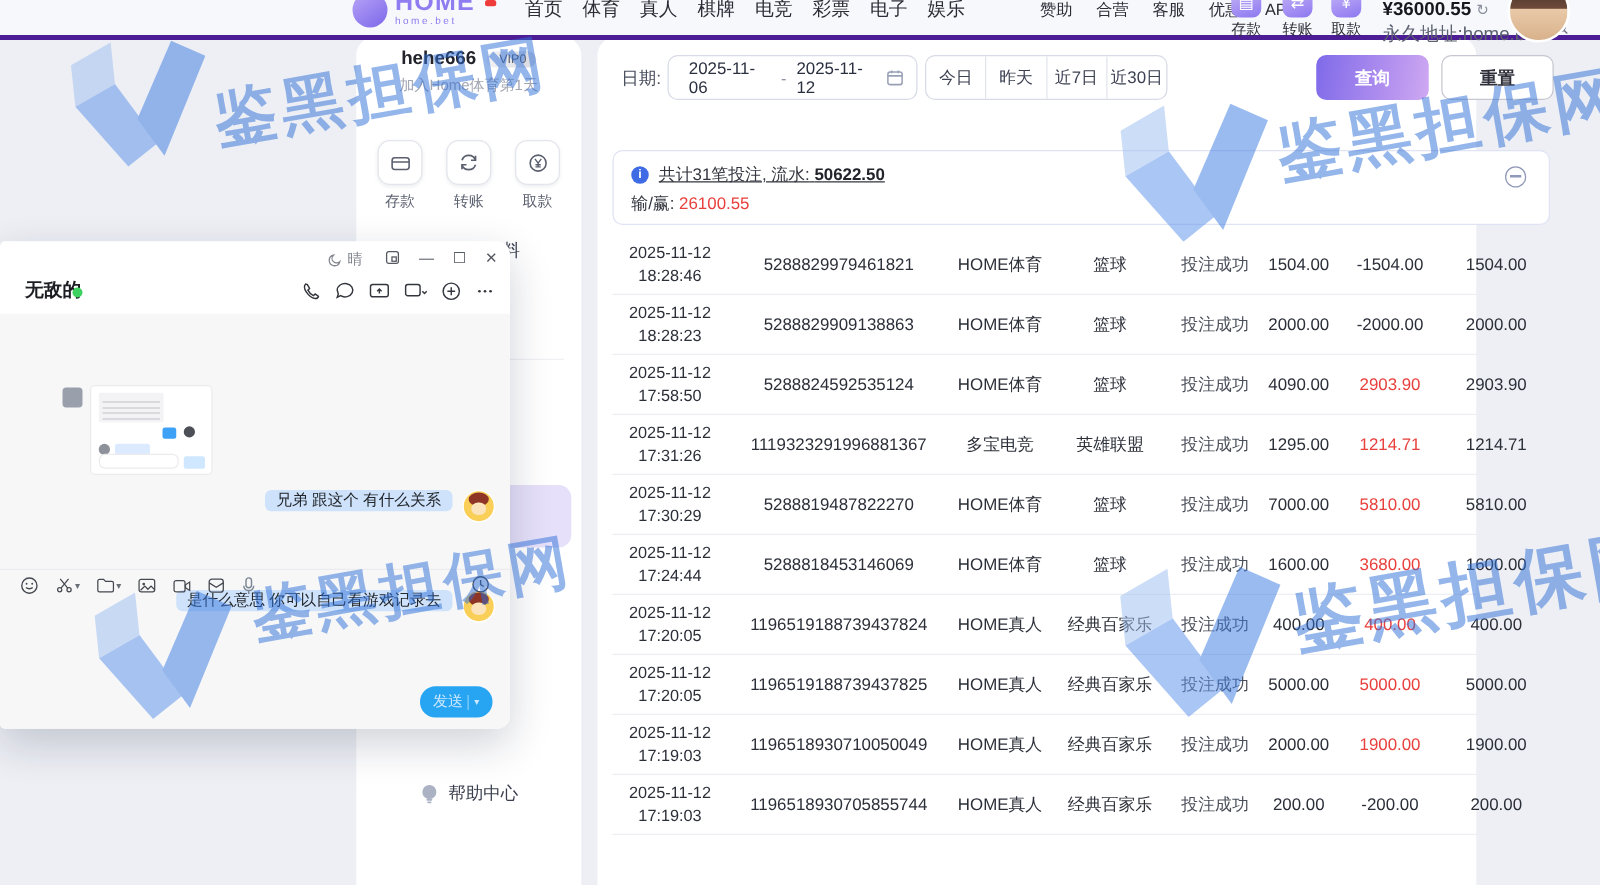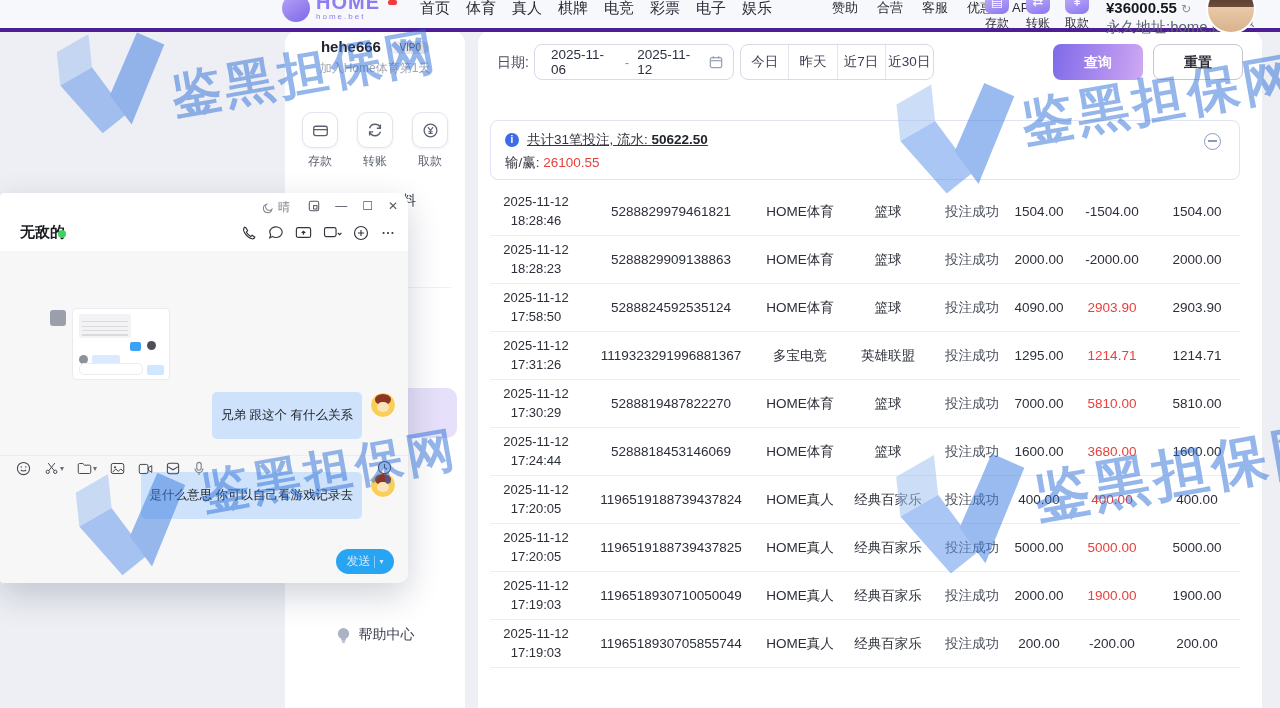--- a/index.html
+++ b/index.html
@@ -36,21 +36,21 @@
   .side-actions{position:absolute;left:0;top:82px;width:180px;display:flex;justify-content:center;gap:11px;}
   .sa{width:44px;text-align:center;cursor:pointer;}
   .sa-icon{width:34px;height:34px;margin:0 auto;border-radius:10px;background:#fff;border:1px solid #e3e5ec;box-shadow:0 1px 3px rgba(40,50,90,.08);display:flex;align-items:center;justify-content:center;}
   .sa-label{font-size:12px;color:#5c6170;margin-top:5px;}
   .side-item{position:absolute;left:0;width:180px;display:flex;align-items:center;justify-content:center;gap:8px;cursor:pointer;}
   .side-item-label{font-size:14px;color:#3a3f4e;}
   .side-divider{position:absolute;left:14px;top:257px;width:152px;height:1px;background:#f0f0f4;}
   .side-active-pill{position:absolute;left:80px;top:358px;width:92px;height:50px;border-radius:10px;background:#e6e0fa;}
 
   
-  .main{position:absolute;left:478px;top:30px;width:784px;height:678px;background:#fff;border-radius:14px 14px 0 0;z-index:2;}
+  .main{position:absolute;left:478px;top:30px;width:703px;height:678px;background:#fff;border-radius:14px 14px 0 0;z-index:2;}
   .filters{position:absolute;left:0;top:14px;width:784px;height:36px;}
   .date-label{position:absolute;left:19px;top:0;line-height:36px;font-size:14px;color:#4a4f5e;}
   .date-input{position:absolute;left:56px;top:0;width:198px;height:34px;border:1px solid #d8dbe6;border-radius:8px;background:#fff;display:flex;align-items:center;cursor:pointer;}
   .date-val{font-size:13.5px;color:#2b3040;padding:0 8px 0 16px;}
   .date-sep{font-size:13px;color:#8a8fa0;}
   .date-val2{font-size:13.5px;color:#2b3040;padding:0 6px 0 8px;}
   .cal{margin-left:auto;margin-right:10px;display:flex;}
   .quick-group{position:absolute;left:262px;top:0;width:192px;height:34px;border:1px solid #d8dbe6;border-radius:8px;background:#fff;display:flex;overflow:hidden;}
   .qbtn{width:48px;text-align:center;line-height:34px;font-size:13.5px;color:#3c4152;border-right:1px solid #e3e5ec;cursor:pointer;}
   .qbtn:last-child{border-right:none;}
@@ -92,21 +92,21 @@
   .peer-av{position:absolute;left:50px;top:59px;width:16px;height:16px;border-radius:3px;background:#9aa0ab;}
   .mthumb{position:absolute;left:72px;top:57px;width:96px;height:70px;background:#fff;border:1px solid #ebebee;border-radius:4px;}
   .mt-bub1{position:absolute;left:6px;top:5px;width:52px;height:24px;background:#f3f3f5;border-radius:2px;background-image:repeating-linear-gradient(#f3f3f5 0 3px,#d9d9de 3px 4.5px);background-size:46px 100%;background-position:3px 4px;background-repeat:no-repeat;}
   .mt-blue{position:absolute;right:28px;top:33px;width:11px;height:9px;background:#3da2f5;border-radius:2px;}
   .mt-av1{position:absolute;right:13px;top:32px;width:9px;height:9px;border-radius:50%;background:#4c4f55;}
   .mt-av2{position:absolute;left:6px;top:46px;width:9px;height:9px;border-radius:50%;background:#8d9199;}
   .mt-chip{position:absolute;left:19px;top:46px;width:28px;height:9px;background:#dbeafe;border-radius:2px;}
   .mt-input{position:absolute;left:6px;bottom:4px;width:62px;height:10px;background:#fff;border:1px solid #ececef;border-radius:5px;}
   .mt-send{position:absolute;right:5px;bottom:4px;width:17px;height:10px;background:#cfe8ff;border-radius:2px;}
   .cmsg{position:absolute;right:12px;display:flex;gap:8px;align-items:flex-start;}
-  .cbubble{background:#cee3fb;border-radius:5px;padding:16px 9px;font-size:12.5px;color:#23262b;line-height:15px;white-space:nowrap;}
+  .cbubble{background:#cee3fb;border-radius:5px;padding:1px 9px;font-size:12.5px;color:#23262b;line-height:15px;white-space:nowrap;}
   .cart-av{width:24px;height:24px;border-radius:50%;background:#f9cf57;position:relative;overflow:hidden;border:1px solid #fff;}
   .cart-av::before{content:"";position:absolute;left:15%;top:6%;width:70%;height:46%;background:#8e3526;border-radius:50%;}
   .cart-av::after{content:"";position:absolute;left:27%;top:36%;width:46%;height:42%;background:#fbe3bc;border-radius:50%;}
   .ch-toolbar{position:absolute;left:0;top:262px;width:100%;height:26px;border-top:1px solid #ececef;display:flex;align-items:center;padding-left:16px;gap:13px;box-sizing:border-box;}
   .ti{display:flex;align-items:center;cursor:pointer;}
   .tdrop{font-size:8px;color:#6a6e76;margin-left:1px;}
   .clock-ic{position:absolute;right:16px;top:267px;cursor:pointer;display:flex;}
   .btn-send{position:absolute;left:336px;top:356px;width:58px;height:25px;border-radius:13px;background:#28a5f2;display:flex;align-items:center;justify-content:center;gap:4px;cursor:pointer;}
   .send-txt{font-size:12px;color:#cde9ff;}
   .send-div{width:1px;height:12px;background:rgba(255,255,255,.45);}

